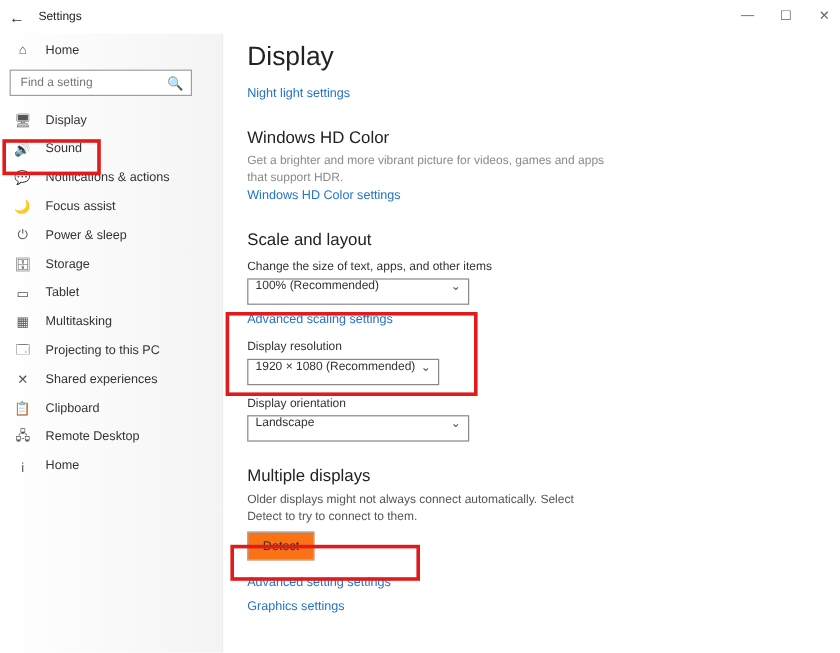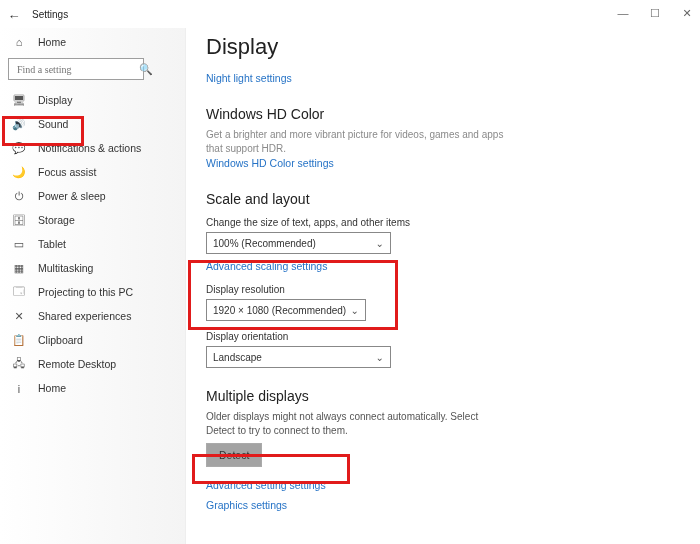--- a/index.html
+++ b/index.html
@@ -84,30 +84,29 @@
     color: #555;
     flex-shrink: 0;
   }
   .nav-row .label {
     font-size: 10.5px;
   }
   .search-wrap {
     padding: 4px 8px 8px 8px;
   }
   .search-box {
-    width: 136px;
+    width: 152px;
     height: 22px;
     border: 1px solid #9e9e9e;
     display: flex;
     align-items: center;
     padding: 0 6px;
     background: #fff;
-    justify-content: flex-start;
+    justify-content: center;
     box-sizing: border-box;
-    font-family: Liberation Serif, serif;
   }
   .search-box input {
     border: none;
     outline: none;
     font-size: 10px;
     width: 120px;
     color: #777;
     font-family: inherit;
     background: transparent;
   }
@@ -154,33 +153,33 @@
     font-size: 10px;
     color: #333;
     margin-top: 10px;
     margin-bottom: 4px;
   }
   .dropdown {
     width: 185px;
     height: 22px;
     border: 1px solid #888;
     display: flex;
-    align-items: center;
+    align-items: flex-start;
     justify-content: space-between;
     padding: 0 6px;
     font-size: 10px;
     box-sizing: border-box;
     background: #fff;
   }
   .dropdown .chev { font-size: 10px; color: #555; }
   .btn {
     height: 22px;
     padding: 0 12px;
     border: 1px solid #aaa;
-    background: #a3a3a3;
+    background: #f97316;
     font-size: 10.5px;
     display: inline-flex;
     align-items: center;
     margin-top: 6px;
   }
 
   
   .hl {
     position: absolute;
     border: 3px solid #e11b1b;

